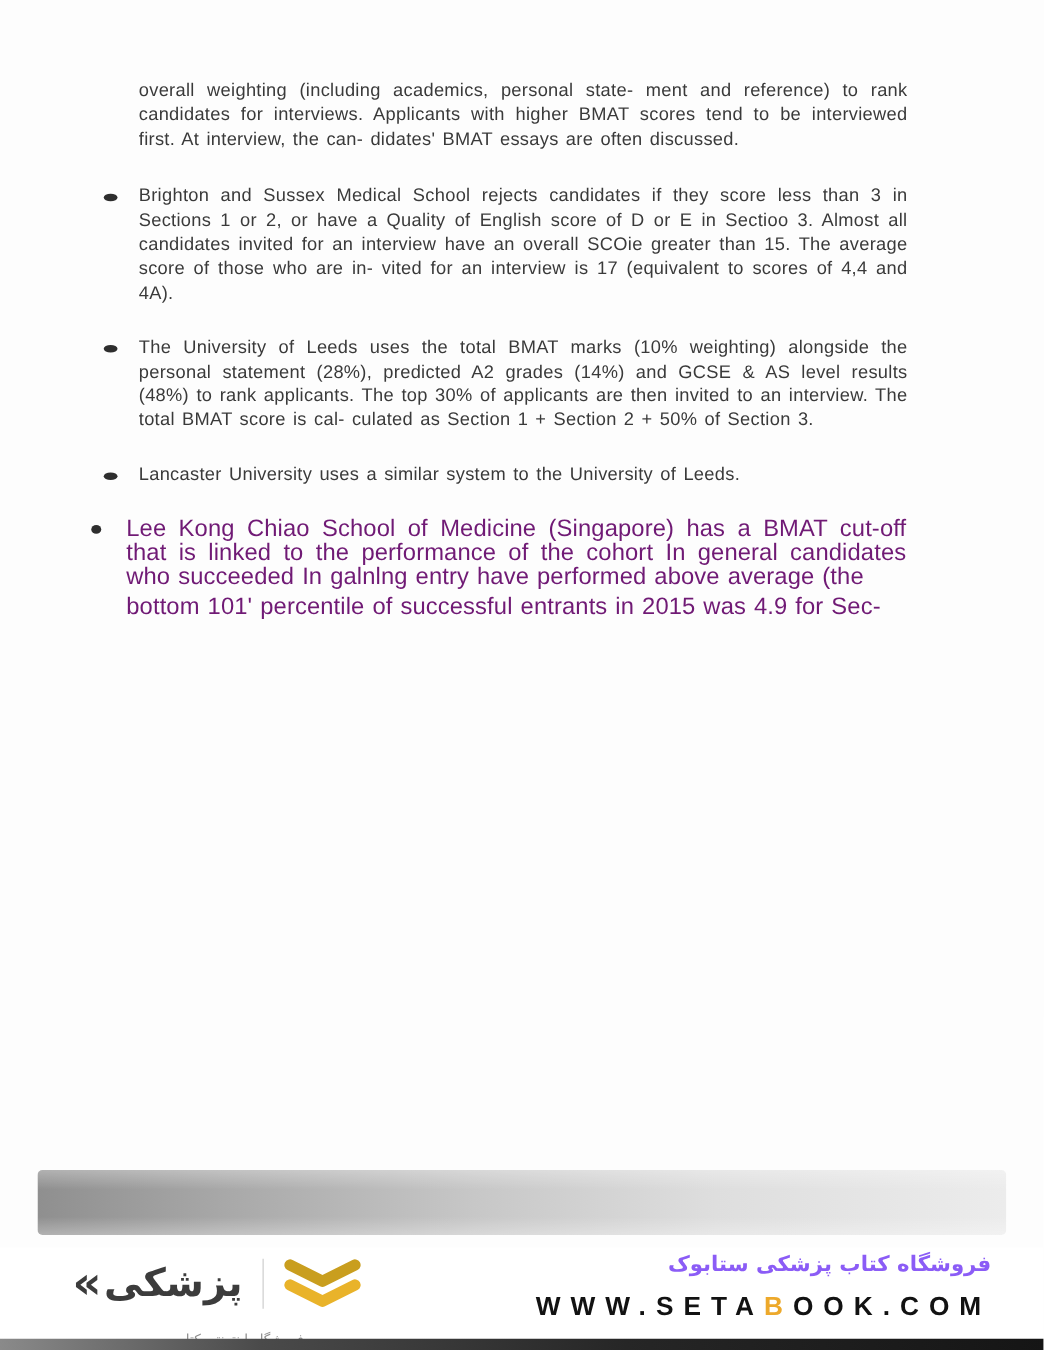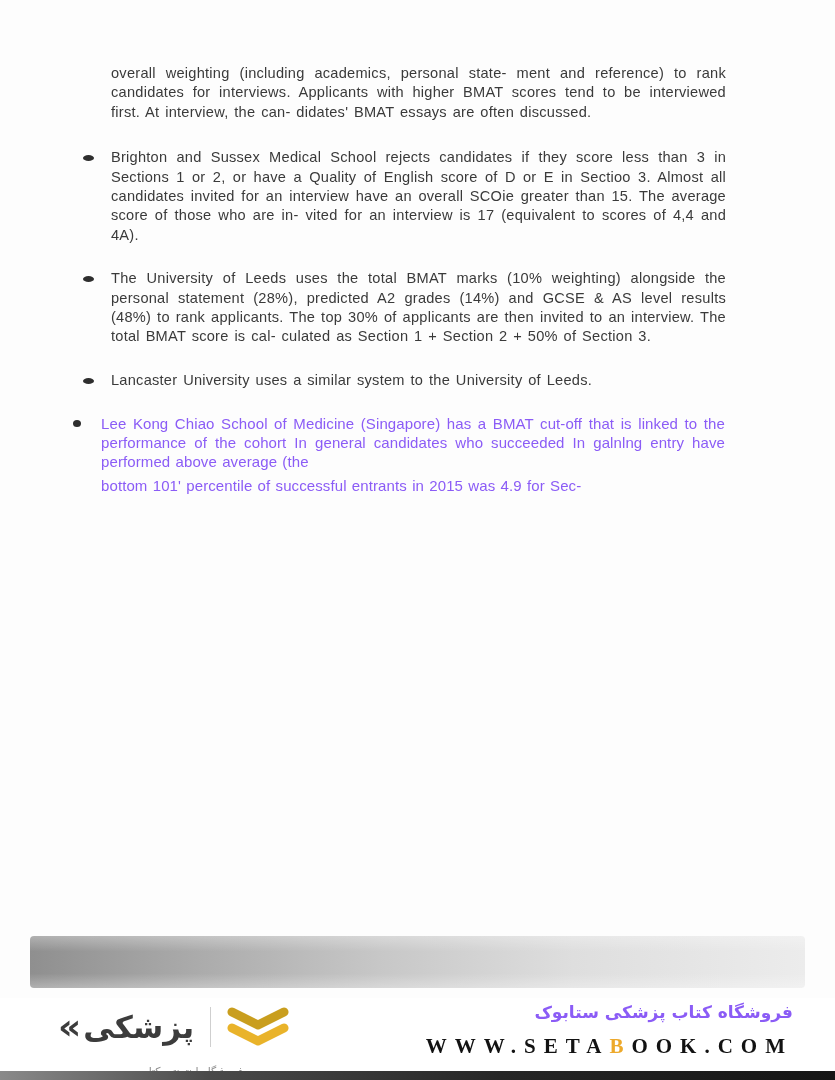--- a/index.html
+++ b/index.html
@@ -36,25 +36,25 @@
   .bullet-marker {
     position:absolute;
     left:0; top:7px;
     width:11px; height:6px;
     border-radius:50%;
     background:#2e2e2e;
   }
   .small-block {
     margin-left:-10px;
     width:652px;
-    font-size:15px;
+    font-size:19px;
     line-height:19px;
     letter-spacing:0.1px;
     word-spacing:1px;
-    color:#8b5cf6;
+    color:#701a75;
   }
   .small-block .bullet-marker { width:8px; height:7px; top:6px; }
   .small-block p.cont { margin-top:5px; text-align:left; }
 
   
   .scan-band {
     position:absolute;
     top:936px; left:30px;
     width:775px; height:52px;
     border-radius:4px;
@@ -104,21 +104,21 @@
     position:absolute; right:42px; top:4px;
     text-align:right;
   }
   .title-fa {
     direction:rtl;
     font-family:"DejaVu Sans", sans-serif;
     font-size:17px; font-weight:bold; color:#8b5cf6;
   }
   .url {
     margin-top:12px;
-    font-family:Liberation Serif, serif;
+    font-family:Liberation Sans, sans-serif;
     font-size:21px; font-weight:bold; color:#121212;
     letter-spacing:8px;
     white-space:nowrap;
   }
   .url .hl { color:#eda92b; }
 
   
   .bottom-strip {
     position:absolute;
     left:0; top:1071px; width:835px; height:9px;

